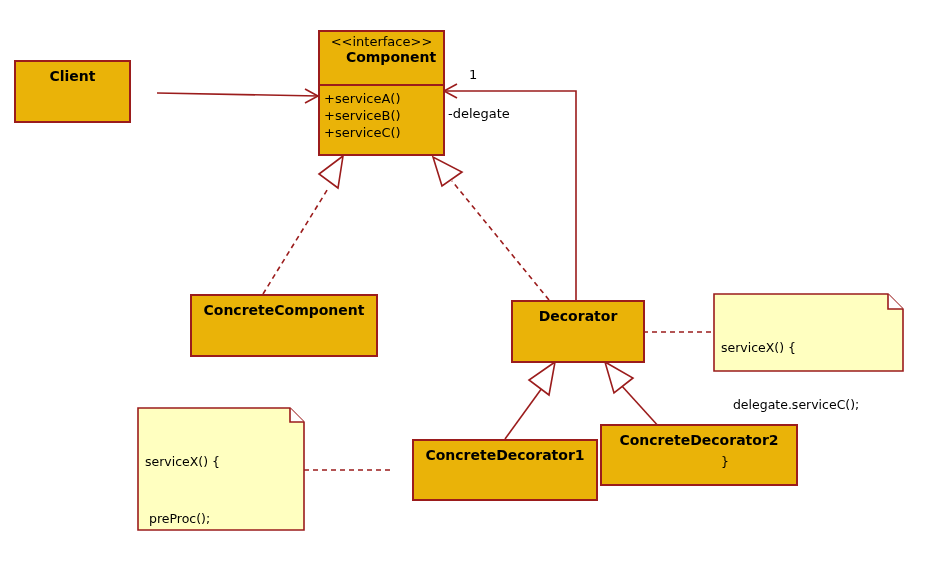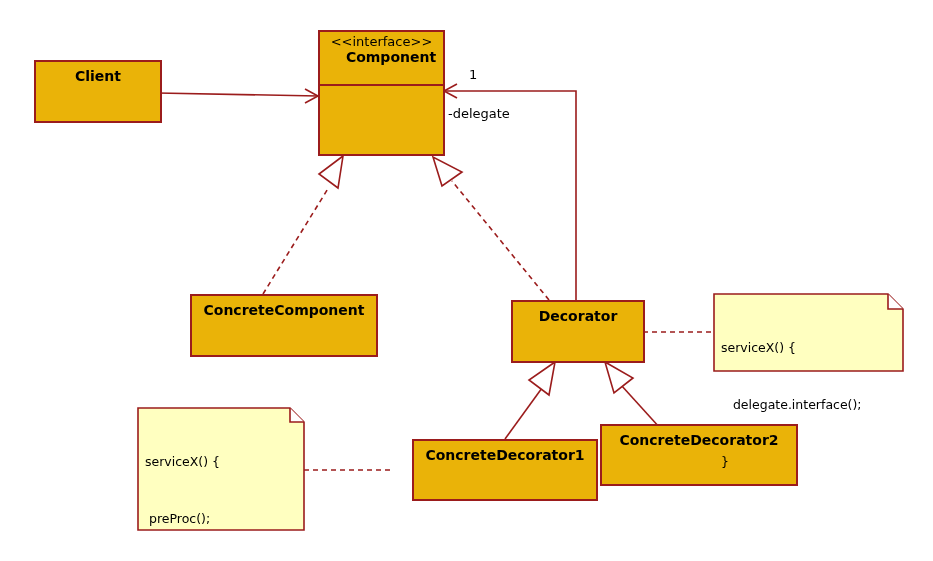--- a/index.html
+++ b/index.html
@@ -51,28 +51,33 @@
   </g>
 
   <g stroke="#9B1C1C" stroke-width="1.6">
     <polygon points="714,294 888,294 903,309 903,371 714,371" fill="#FFFFC0"></polygon>
     <polyline points="888,294 888,309 903,309" fill="#ffffff"></polyline>
     <polygon points="138,408 290,408 304,422 304,530 138,530" fill="#FFFFC0"></polygon>
     <polyline points="290,408 290,422 304,422" fill="#ffffff"></polyline>
   </g>
 </svg>
 
-<div class="box" style="left:34px; top:60px; width:128px; height:63px;">
+<div class="box" style="left:14px; top:60px; width:117px; height:63px;">
   <div class="cls-name">Client</div>
 </div>
 
 <div class="box" style="left:318px; top:30px; width:127px; height:126px;">
   <div class="stereo">&lt;&lt;interface&gt;&gt;</div>
   <div class="comp-name">Component</div>
   <div class="comp-divider"></div>
+  <div class="ops">
+    <div>+serviceA()</div>
+    <div>+serviceB()</div>
+    <div>+serviceC()</div>
+  </div>
 </div>
 
 <div class="label" style="left:469px; top:67px;">1</div>
 <div class="label" style="left:448px; top:106px;">-delegate</div>
 
 <div class="box" style="left:150px; top:294px; width:188px; height:63px;margin-left:40px;">
   <div class="cls-name">ConcreteComponent</div>
 </div>
 
 <div class="box" style="left:511px; top:300px; width:134px; height:63px;">
@@ -82,21 +87,21 @@
 <div class="box" style="left:412px; top:439px; width:186px; height:62px;">
   <div class="cls-name">ConcreteDecorator1</div>
 </div>
 
 <div class="box" style="left:600px; top:424px; width:198px; height:62px;">
   <div class="cls-name">ConcreteDecorator2</div>
 </div>
 
 <div class="note-text" style="left:721px; top:300px;">
   <div>serviceX() {</div>
-  <div>   delegate.interface();</div>
+  <div>   delegate.serviceC();</div>
   <div>}</div>
 </div>
 
 <div class="note-text" style="left:145px; top:414px;">
   <div>serviceX() {</div>
   <div> preProc();</div>
   
   
   
 </div>

